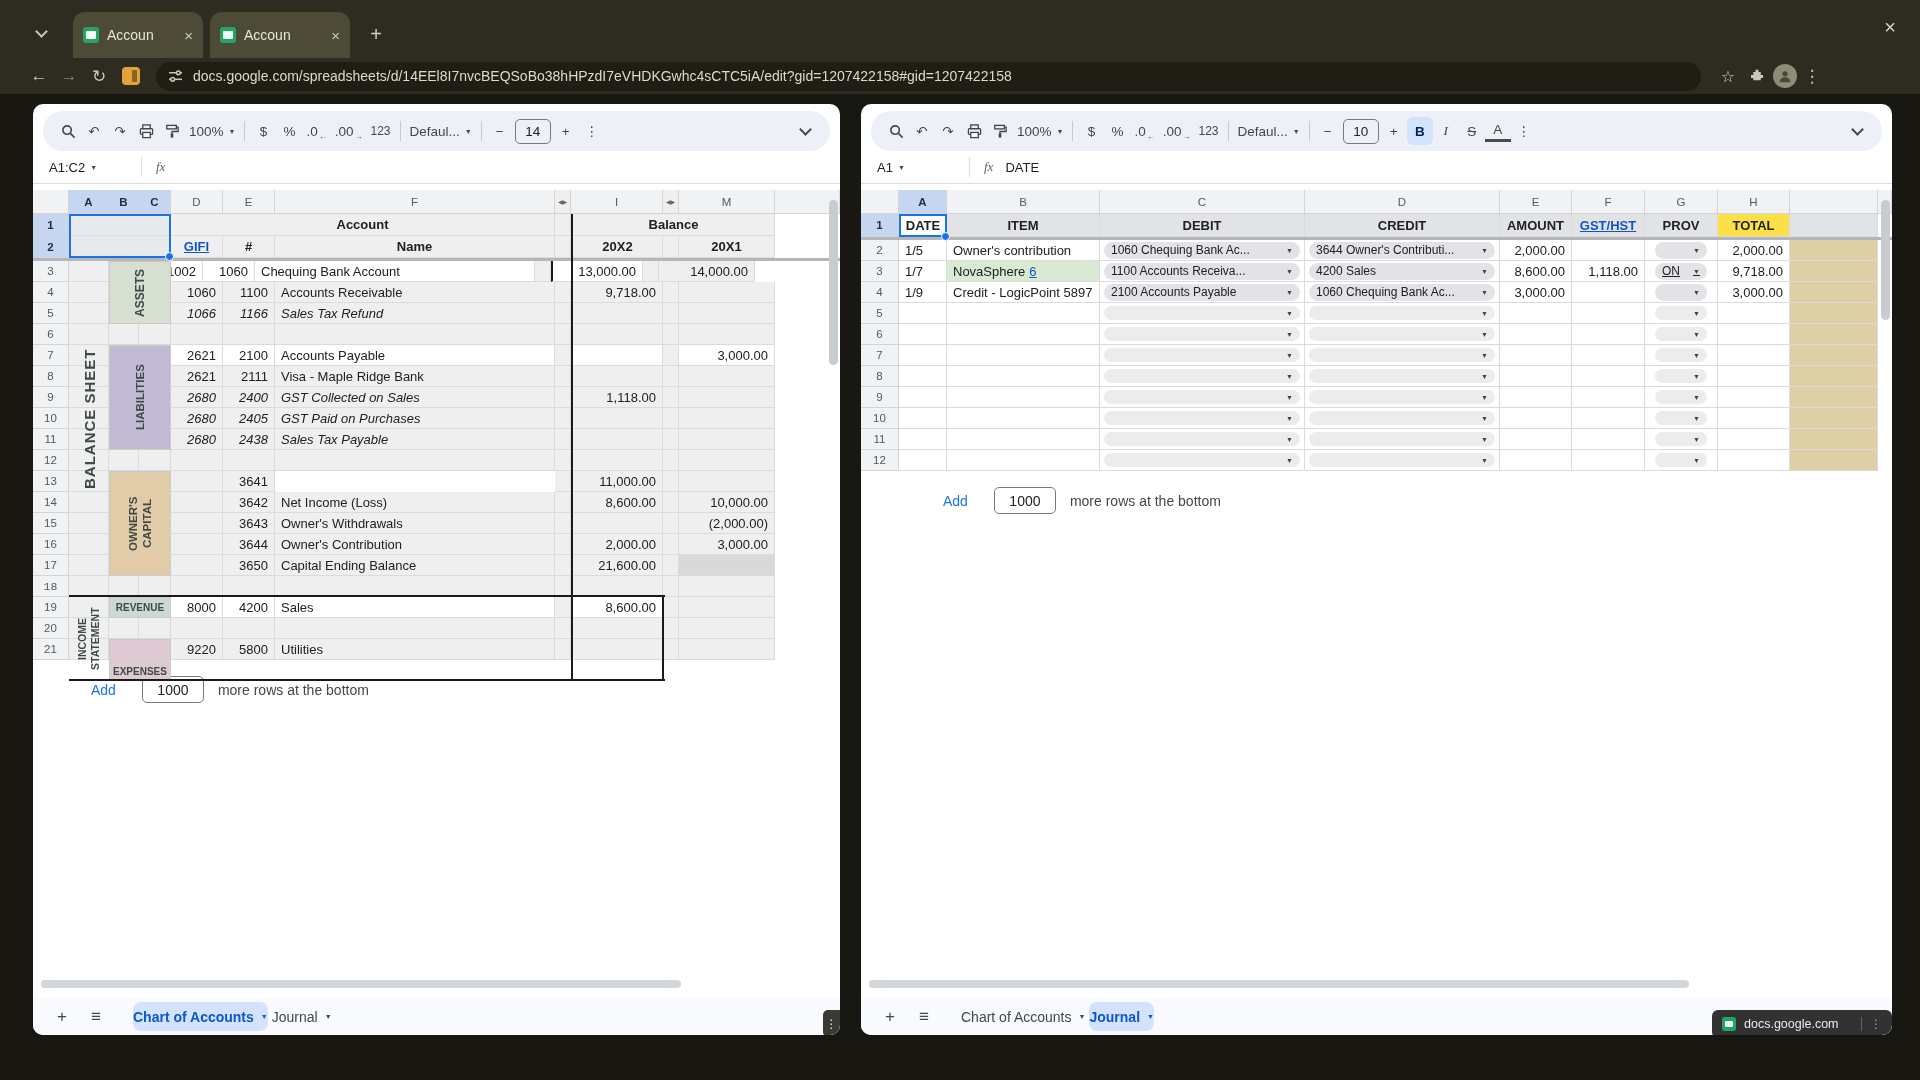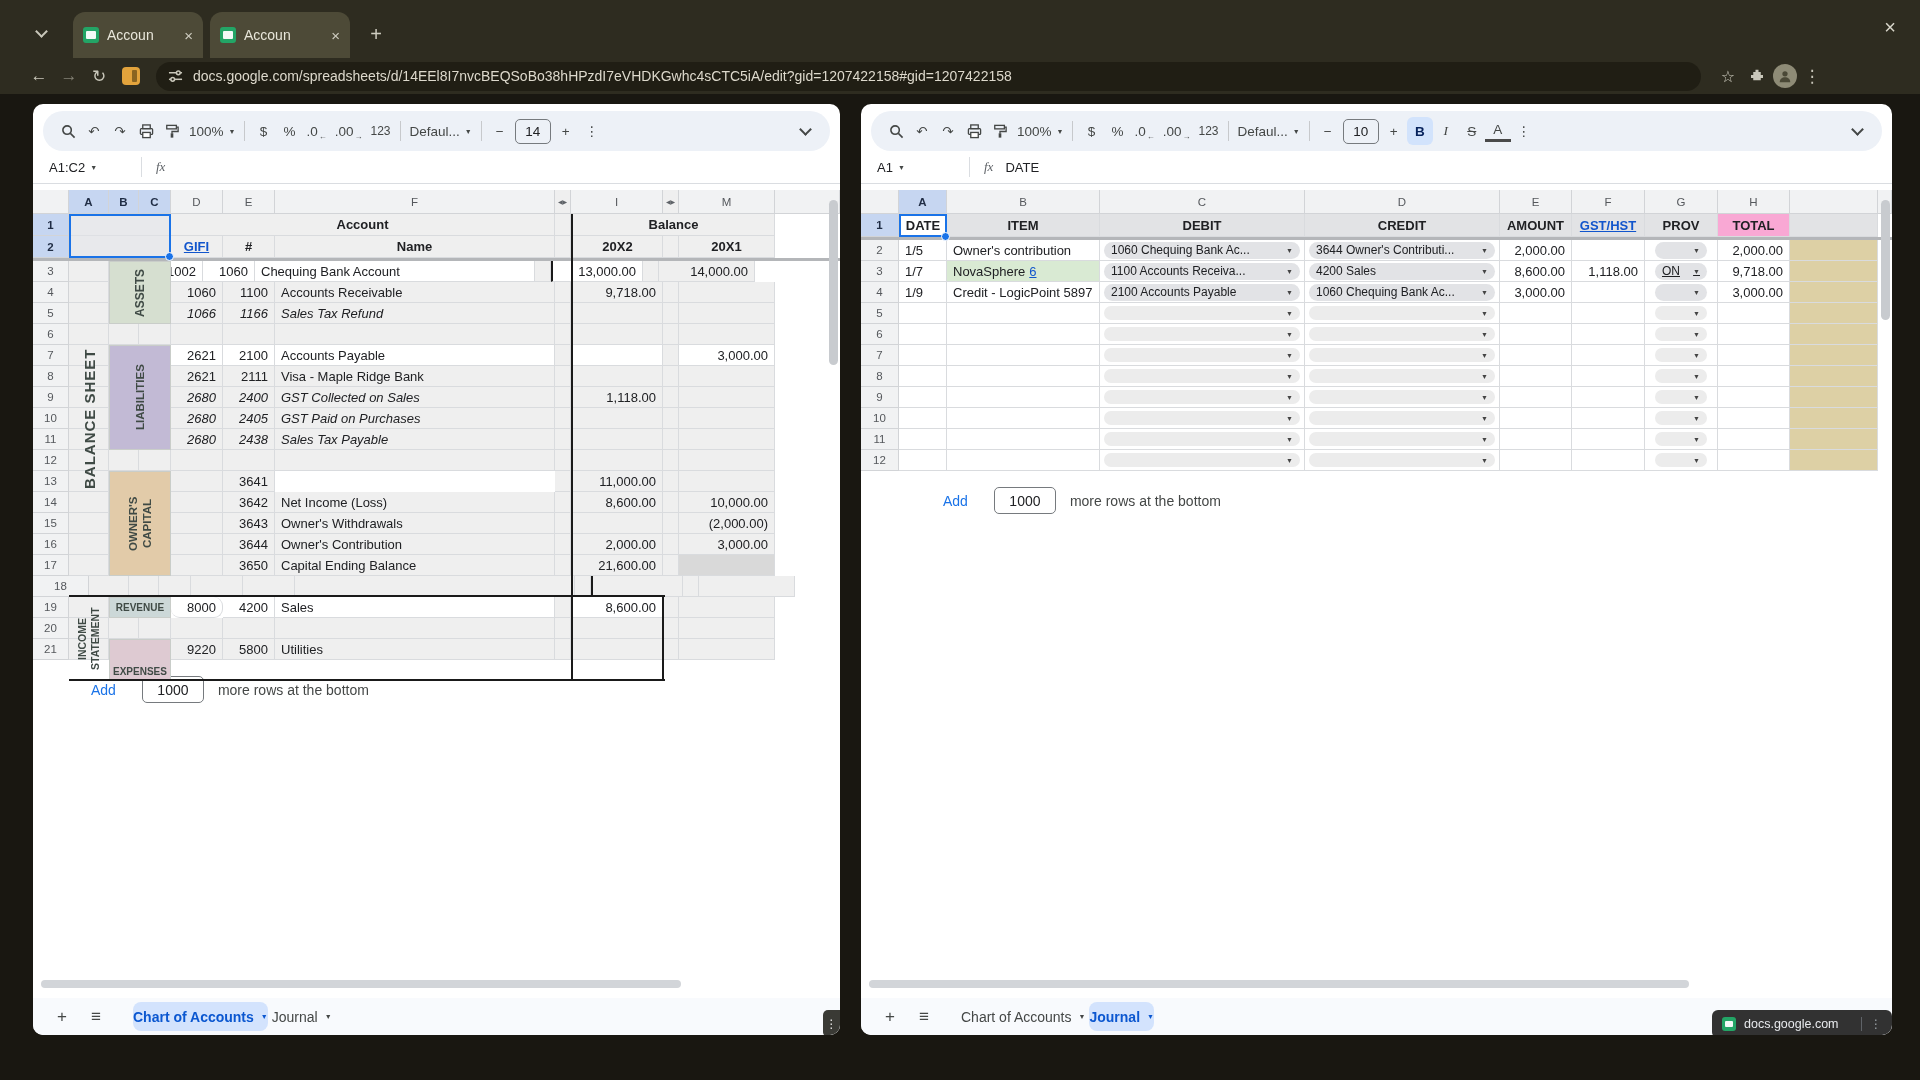--- a/index.html
+++ b/index.html
@@ -477,39 +477,39 @@
           <div class="c gcell numc" style="width: 52px;"></div>
           <div class="c gcell numc" style="width: 52px;">3650</div>
           <div class="c gcell txtc" style="width: 280px;">Capital Ending Balance</div>
           <div class="c gcell" style="width: 16px;"></div>
           <div class="c gcell numc" style="width: 92px; border-left: 2px solid rgb(26, 26, 26);">21,600.00</div>
           <div class="c gcell" style="width: 16px;"></div>
           <div class="c gcell numc" style="width: 96px; background: rgb(217, 217, 217);"></div>
           <div class="c filler" style="width: 10px; flex: 1 1 auto;"></div>
         </div>
         <div class="lr" style="height: 21px;">
-          <div class="c hd" style="width: 56px;">18</div>
+          <div class="c hd" style="width: 36px; font-family: Liberation Mono, monospace;">18</div>
           <div class="c gcell" style="width: 40px;"></div>
           <div class="c gcell" style="width: 30px;"></div>
           <div class="c gcell" style="width: 32px;"></div>
           <div class="c gcell numc" style="width: 52px;"></div>
           <div class="c gcell numc" style="width: 52px;"></div>
           <div class="c gcell txtc" style="width: 280px;"></div>
           <div class="c gcell" style="width: 16px;"></div>
           <div class="c gcell numc" style="width: 92px; border-left: 2px solid rgb(26, 26, 26);"></div>
           <div class="c gcell" style="width: 16px;"></div>
           <div class="c gcell numc" style="width: 96px;"></div>
           <div class="c filler" style="width: 10px; flex: 1 1 auto;"></div>
         </div>
         <div class="lr" style="height: 21px;">
           <div class="c hd" style="width: 36px;">19</div>
           <div class="c gcell" style="width: 40px;"></div>
           <div class="c gcell" style="width: 30px;"></div>
           <div class="c gcell" style="width: 32px;"></div>
-          <div class="c wcell numc" style="width: 52px; border-radius: 9px;">8000</div>
+          <div class="c wcell numc" style="width: 52px;">8000</div>
           <div class="c wcell numc" style="width: 52px;">4200</div>
           <div class="c wcell txtc" style="width: 280px;">Sales</div>
           <div class="c gcell" style="width: 16px;"></div>
           <div class="c wcell numc" style="width: 92px; border-left: 2px solid rgb(26, 26, 26);">8,600.00</div>
           <div class="c gcell" style="width: 16px;"></div>
           <div class="c gcell numc" style="width: 96px;"></div>
           <div class="c filler" style="width: 10px; flex: 1 1 auto;"></div>
         </div>
         <div class="lr" style="height: 21px;">
           <div class="c hd" style="width: 36px;">20</div>
@@ -661,21 +661,21 @@
           <div class="c hd hsel" style="width: 38px;">1</div>
           <div class="c boldc" style="width: 48px; background: rgb(255, 255, 255); border: 2px solid rgb(26, 115, 232); font-weight: bold;">DATE</div>
           <div class="c boldc" style="width: 153px; background: rgb(226, 227, 229);">ITEM</div>
           <div class="c boldc" style="width: 205px; background: rgb(226, 227, 229);">DEBIT</div>
           <div class="c boldc" style="width: 195px; background: rgb(226, 227, 229);">CREDIT</div>
           <div class="c boldc" style="width: 72px; background: rgb(226, 227, 229);">AMOUNT</div>
           <div class="c boldc" style="width: 73px; background: rgb(226, 227, 229);">
             <span class="hlink">GST/HST</span>
           </div>
           <div class="c boldc" style="width: 73px; background: rgb(226, 227, 229);">PROV</div>
-          <div class="c boldc" style="width: 72px; background: #f9a8d4;">TOTAL</div>
+          <div class="c boldc" style="width: 72px; background: #fde047;">TOTAL</div>
           <div class="c " style="width: 88px; background: rgb(226, 227, 229);"></div>
           <div class="c filler" style="width: 10px; flex: 1 1 auto;"></div>
         </div>
         <div class="frozen"></div>
         <div class="lr" style="height: 21px;">
           <div class="c hd" style="width: 38px;">2</div>
           <div class="c wcell txtc" style="width: 48px;">1/5</div>
           <div class="c wcell txtc" style="width: 153px;">Owner's contribution</div>
           <div class="c wcell" style="width: 205px;">
             <div class="pill">

